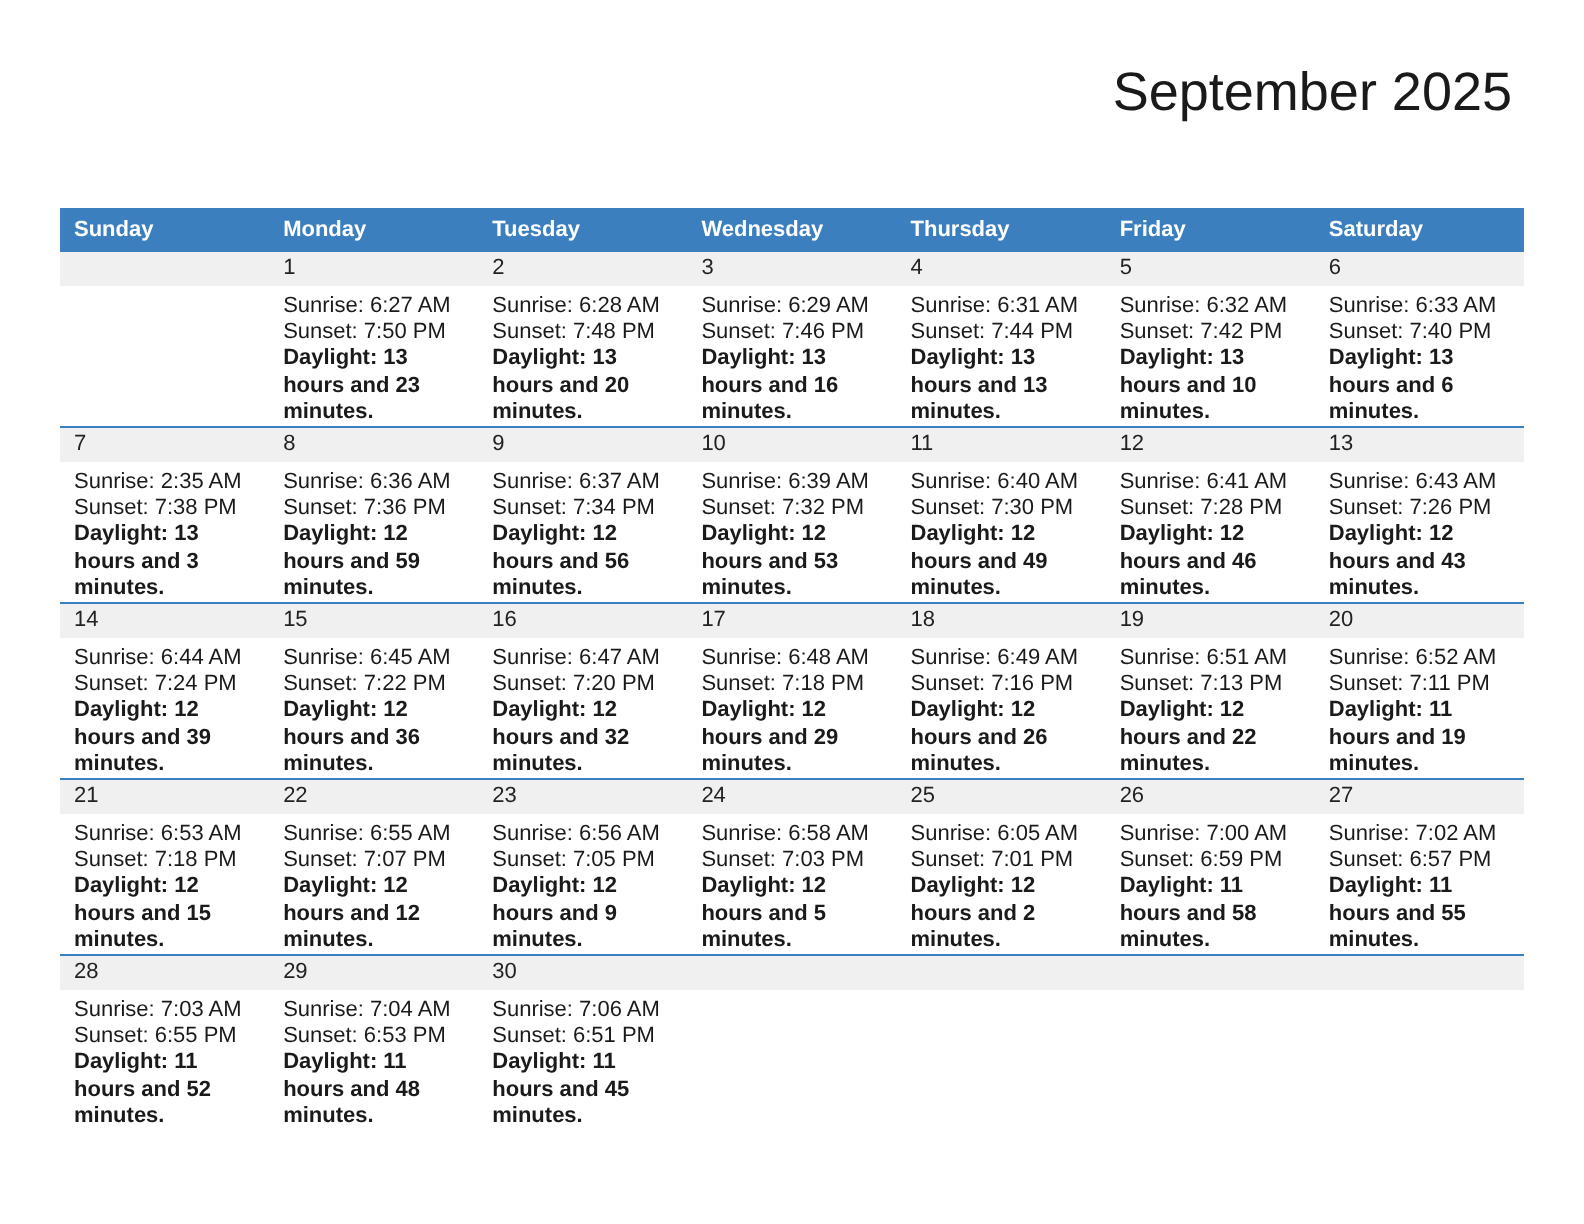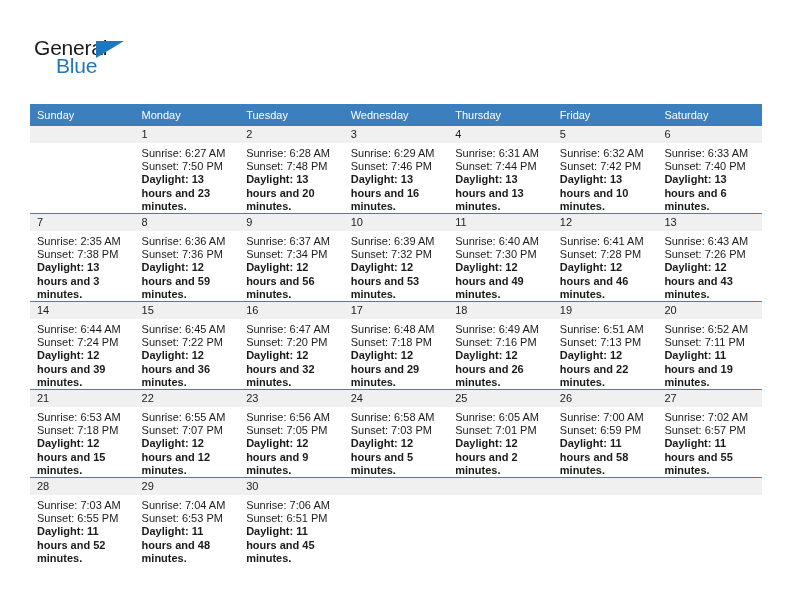--- a/index.html
+++ b/index.html
@@ -91,21 +91,21 @@
     left: 30px;
     top: 104px;
     width: 732px;
     border-collapse: collapse;
     table-layout: fixed;
   }
   .calendar th {
     background: #3b7fbf;
     color: #ffffff;
     font-size: 11px;
-    font-weight: normal;
+    font-weight: bold;
     text-align: left;
     padding: 4px 0 4px 7px;
     height: 13px;
     border: none;
   }
   .calendar td {
     width: 104.57px;
     height: 72px;
     vertical-align: top;
     padding: 0;
@@ -141,27 +141,23 @@
     font-weight: bold;
   }
 </style>
 </head>
 <body>
 
 <div class="page">
 
   <div class="header">
 
-    <div class="logo">
-      <span class="logo-general">General</span>
-      <span class="logo-triangle"></span>
-      <span class="logo-blue">Blue</span>
-    </div>
 
     <div class="title-block">
+      <div class="month-title">September 2025</div>
     </div>
 
   </div>
 
   <table class="calendar">
     <thead>
       <tr>
         <th>Sunday</th>
         <th>Monday</th>
         <th>Tuesday</th>

